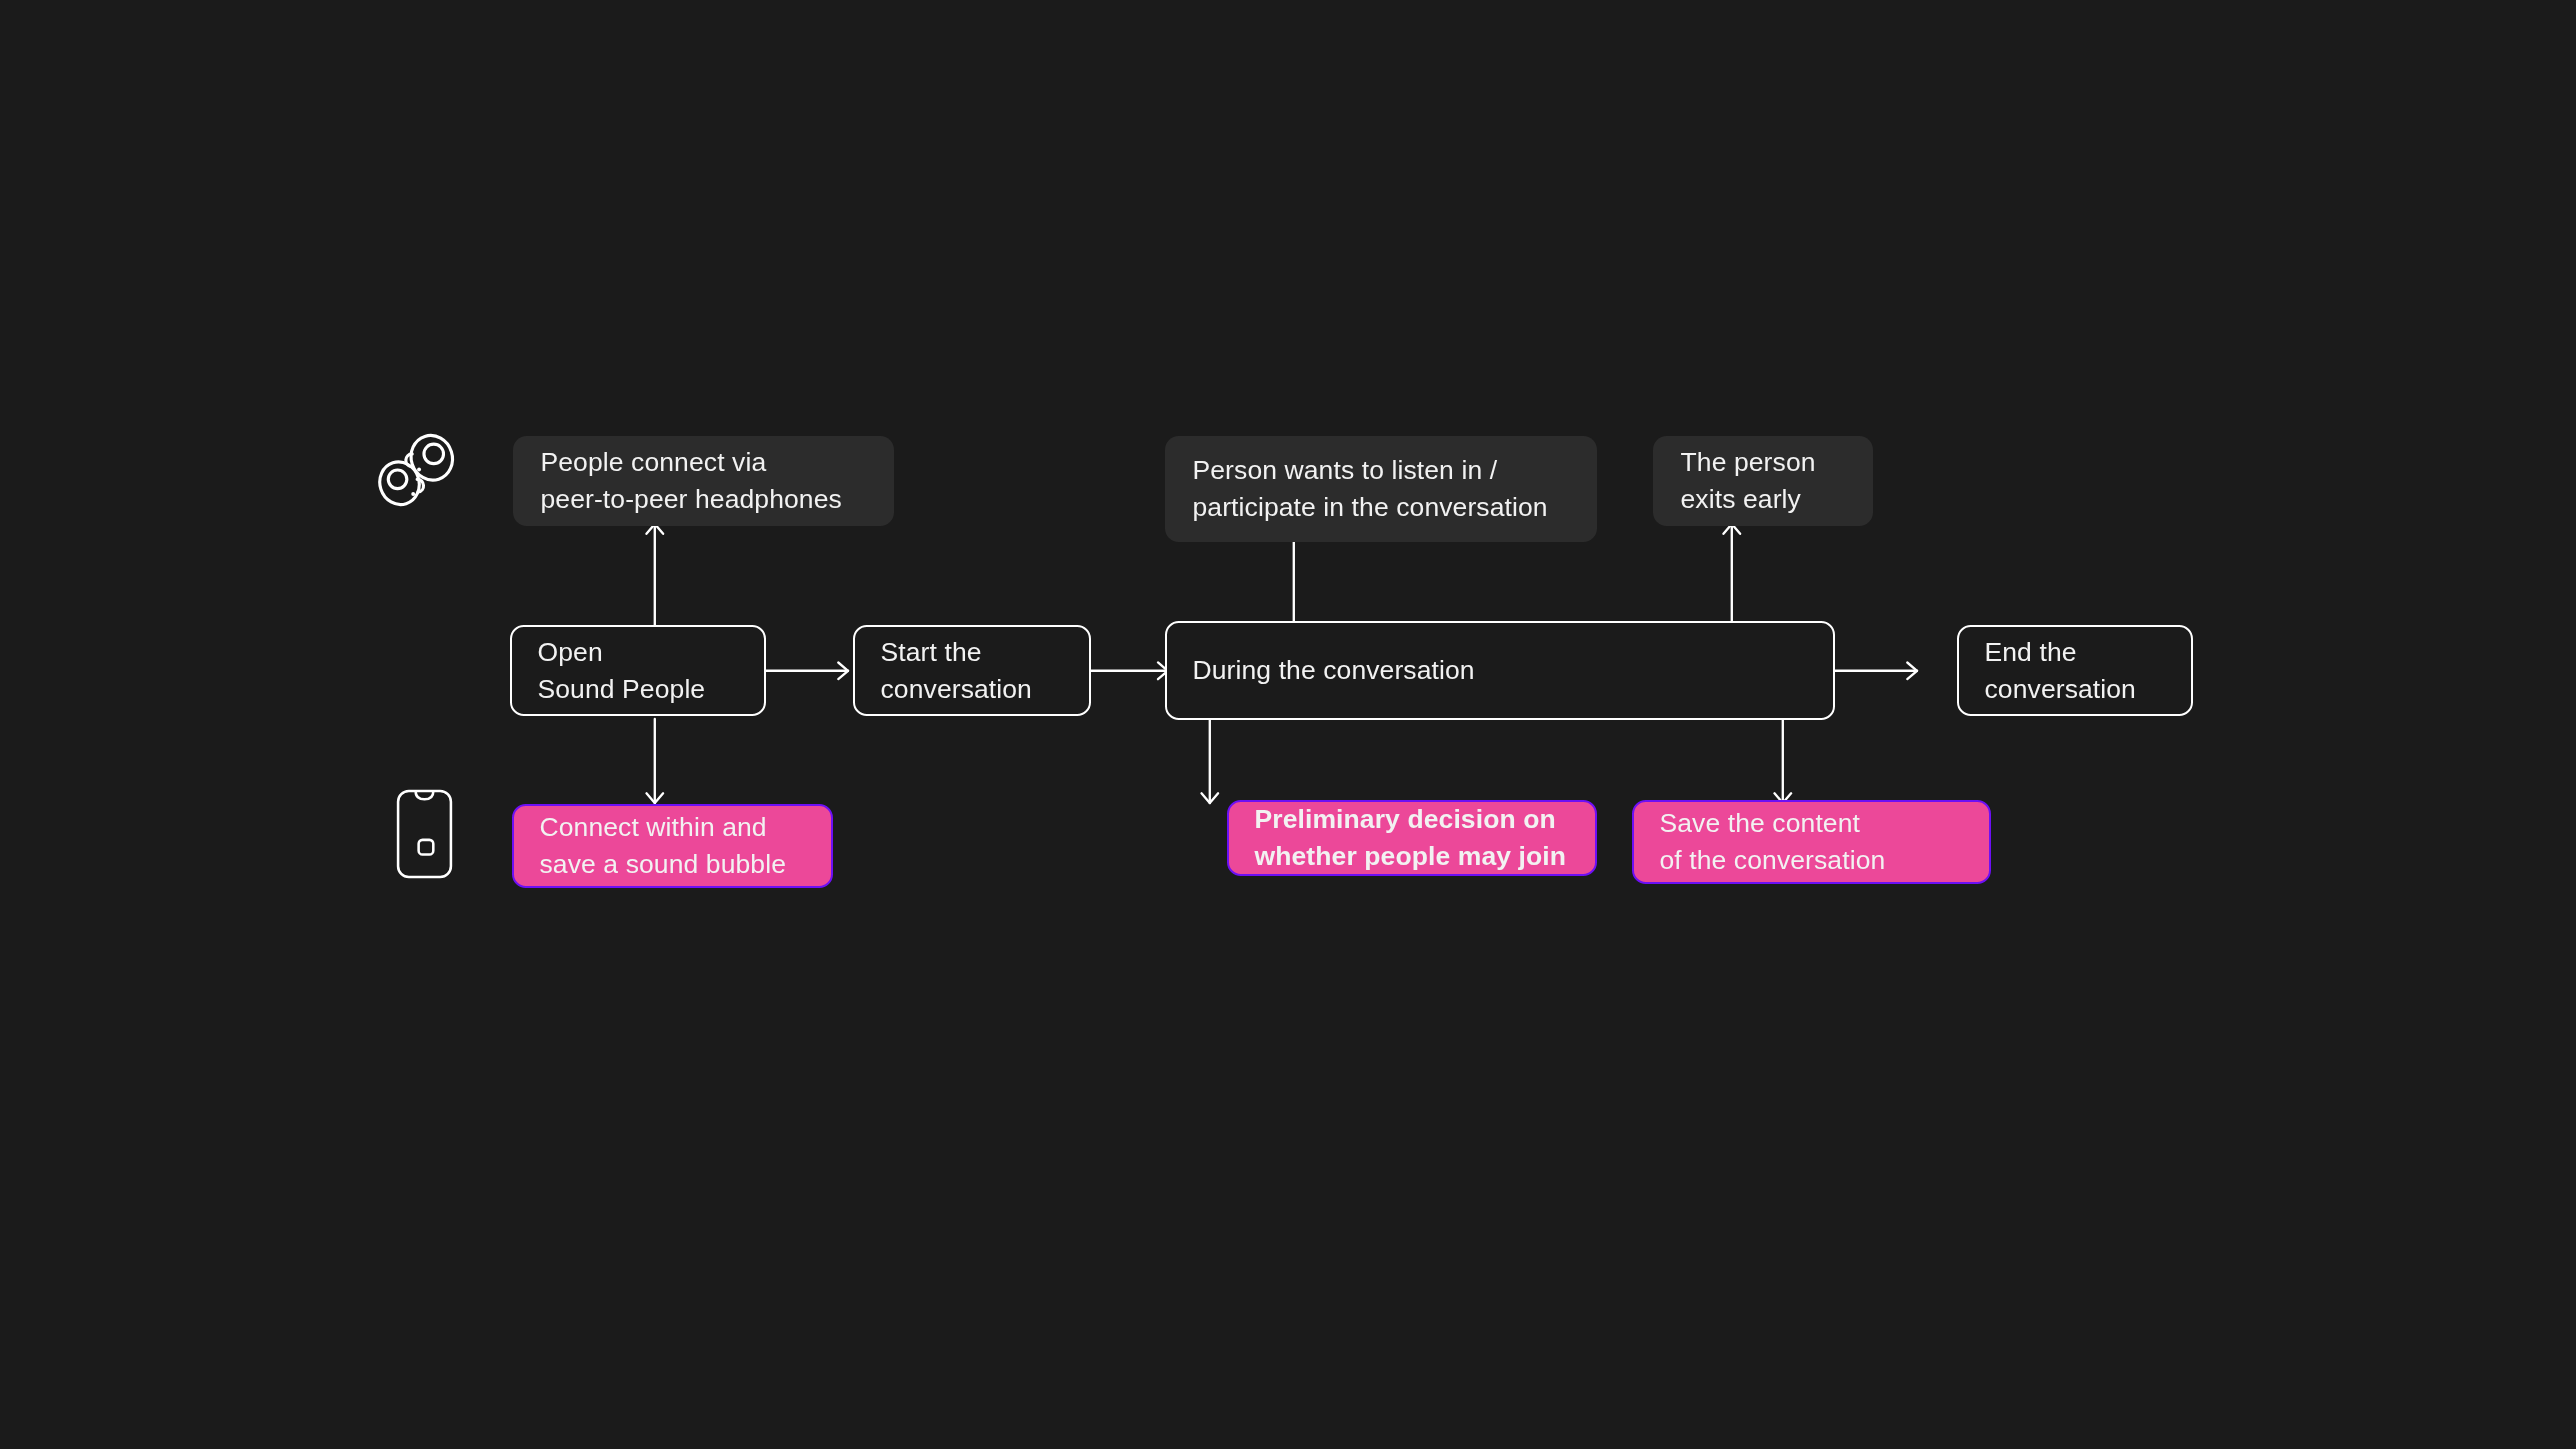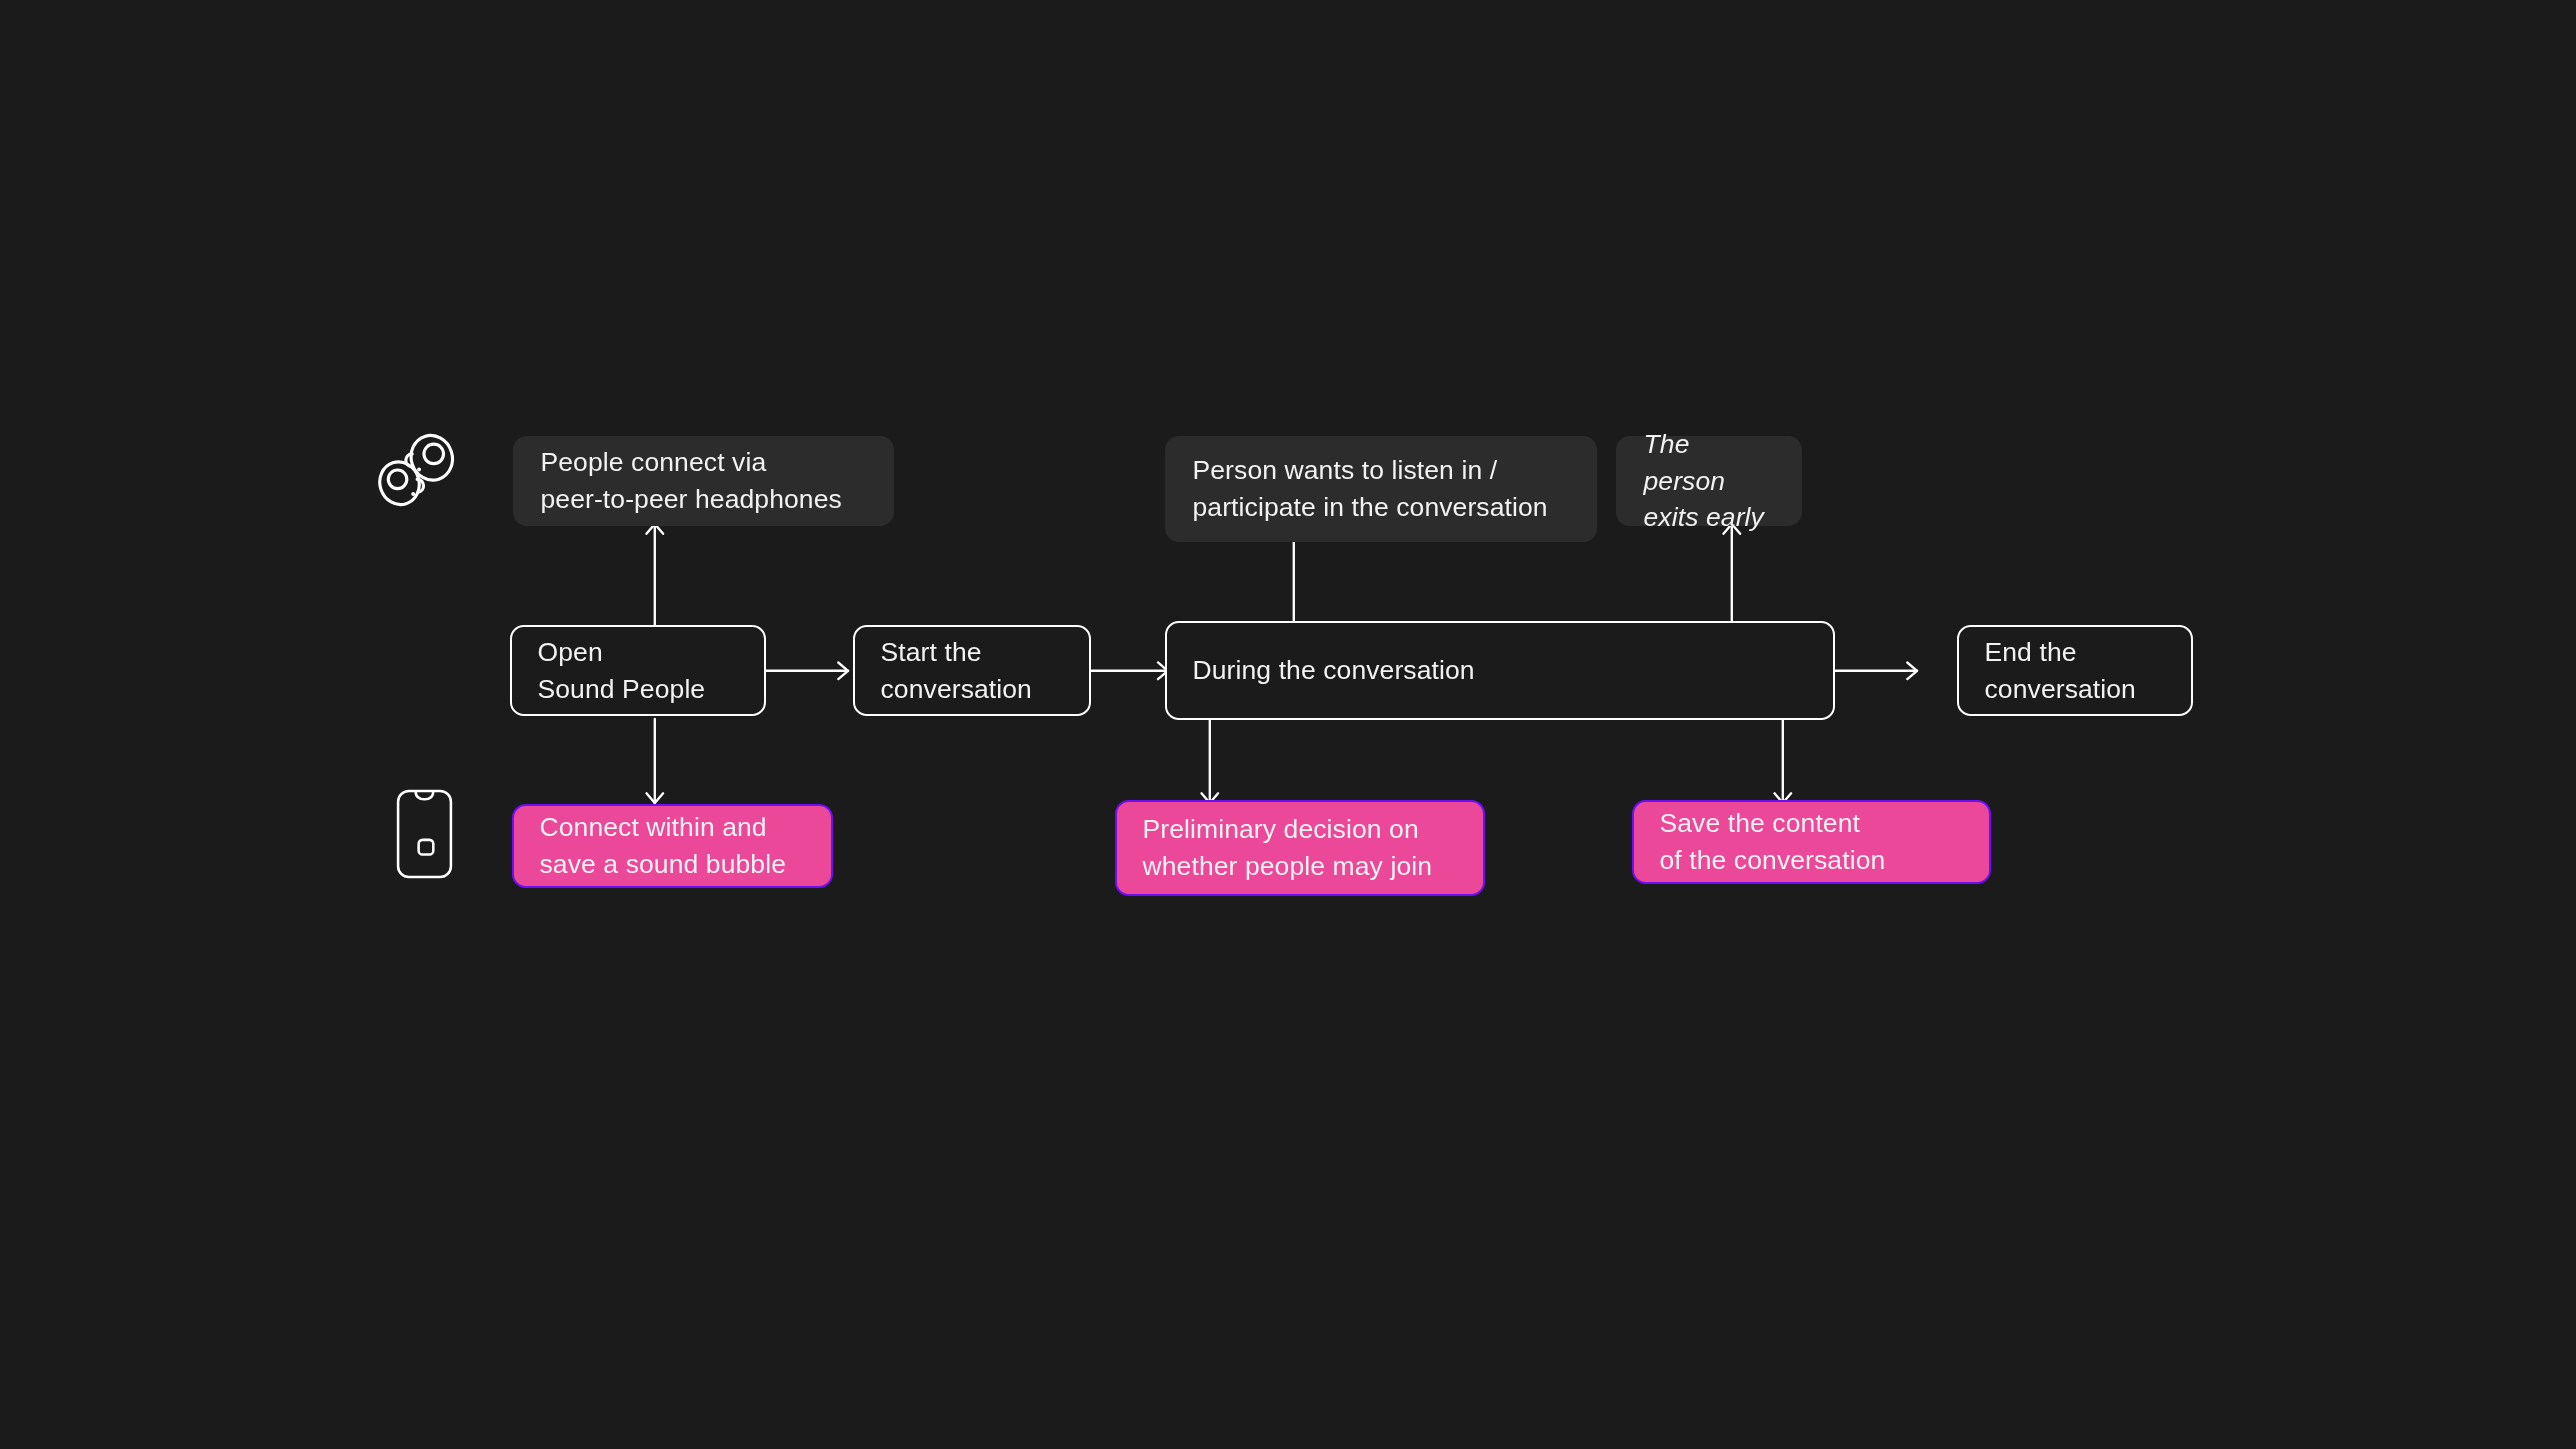--- a/index.html
+++ b/index.html
@@ -147,21 +147,21 @@
   <div class="node node-gray" style="left:513px; top:436px; width:381px; height:90px;">
     <span class="label">People connect via
 peer-to-peer headphones</span>
   </div>
 
   <div class="node node-gray" style="left:1165px; top:436px; width:432px; height:106px;">
     <span class="label">Person wants to listen in /
 participate in the conversation</span>
   </div>
 
-  <div class="node node-gray" style="left:1616px; top:436px; width:186px; height:90px;font-style:italic;">
+  <div class="node node-gray" style="left:1653px; top:436px; width:220px; height:90px;">
     <span class="label">The person
 exits early</span>
   </div>
 
   <div class="node node-white" style="left:510px; top:625px; width:256px; height:91px;">
     <span class="label">Open
 Sound People</span>
   </div>
 
   <div class="node node-white" style="left:853px; top:625px; width:238px; height:91px;">
@@ -177,21 +177,21 @@
     <span class="label">End the
 conversation</span>
   </div>
 
   <div class="node node-purple" style="left:512px; top:804px; width:321px; height:84px;">
     <span class="label">Connect within and
 save a sound bubble</span>
   </div>
 
 
-  <div class="node node-purple" style="left:1115px; top:800px; width:370px; height:96px;">
+  <div class="node node-purple" style="left:1227px; top:800px; width:370px; height:76px;font-weight:bold;">
     <span class="label">Preliminary decision on
 whether people may join</span>
   </div>
 
   <div class="node node-purple" style="left:1632px; top:800px; width:359px; height:84px;">
     <span class="label">Save the content
 of the conversation</span>
   </div>
 
 </div>

